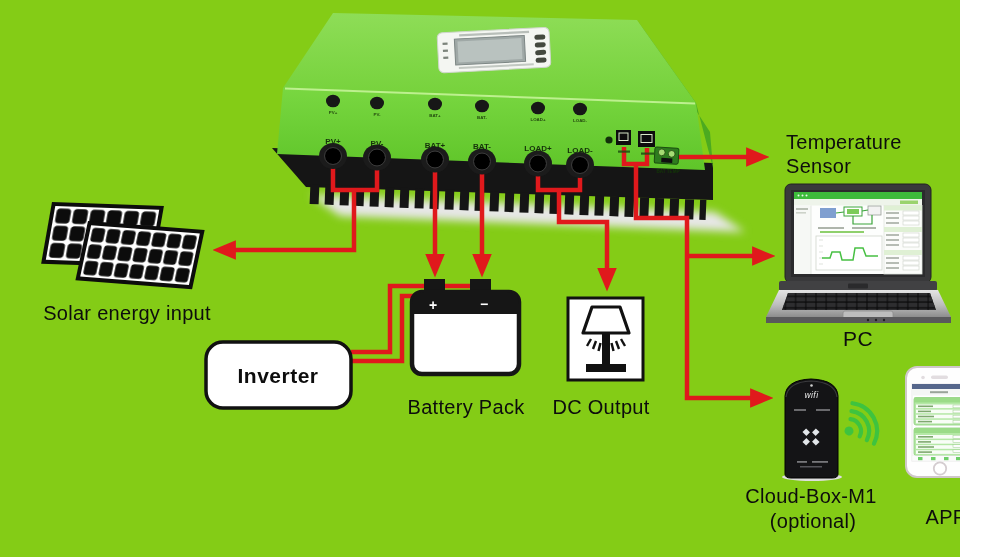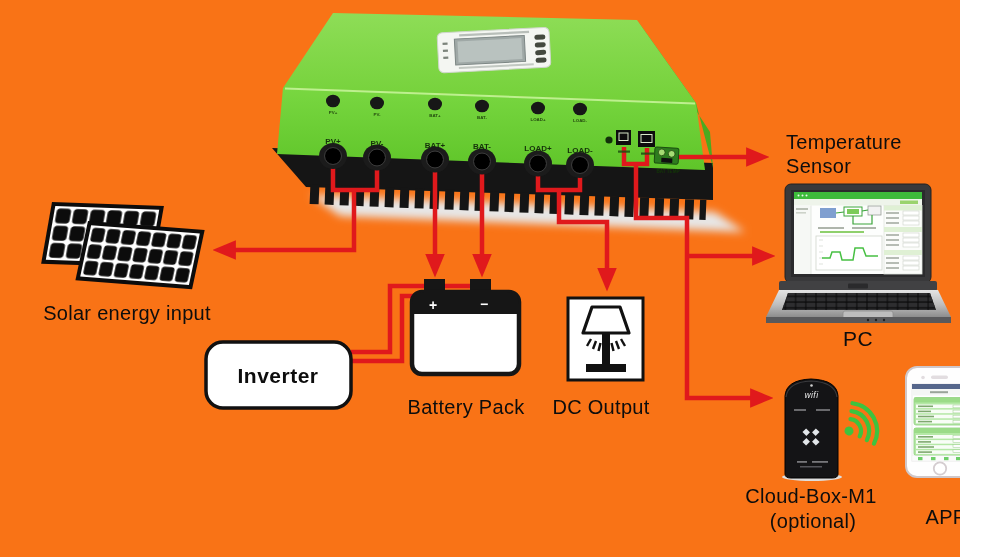--- a/index.html
+++ b/index.html
@@ -1,16 +1,16 @@
 <!DOCTYPE html>
 <html><head>
 <meta charset="utf-8">
 <style>
   html,body{margin:0;padding:0;background:#ffffff;}
-  .canvas{position:relative;width:960px;height:557px;background:#f97316;overflow:hidden;text-align:center;}
+  .canvas{position:relative;width:960px;height:557px;background:#84cc16;overflow:hidden;text-align:center;}
   svg text{font-family:"Liberation Sans","DejaVu Sans",sans-serif;}
   .lbl{font-size:20px;fill:#0d0d0d;letter-spacing:.3px;}
   .lbl-b{font-size:21px;font-weight:bold;fill:#0d0d0d;letter-spacing:.5px;}
   .term-lbl{font-size:8px;font-weight:bold;fill:#15320a;}
   .term-lbl-sm{font-size:4.4px;font-weight:bold;fill:#23490f;}
   .tiny-lbl{font-size:4.6px;font-weight:bold;fill:#133807;}
   .batt-sign{font-size:14px;font-weight:bold;fill:#ffffff;}
   .wifi-txt{font-size:8.5px;font-style:italic;fill:#e9e9e9;letter-spacing:.4px;}
 </style>
 </head>

